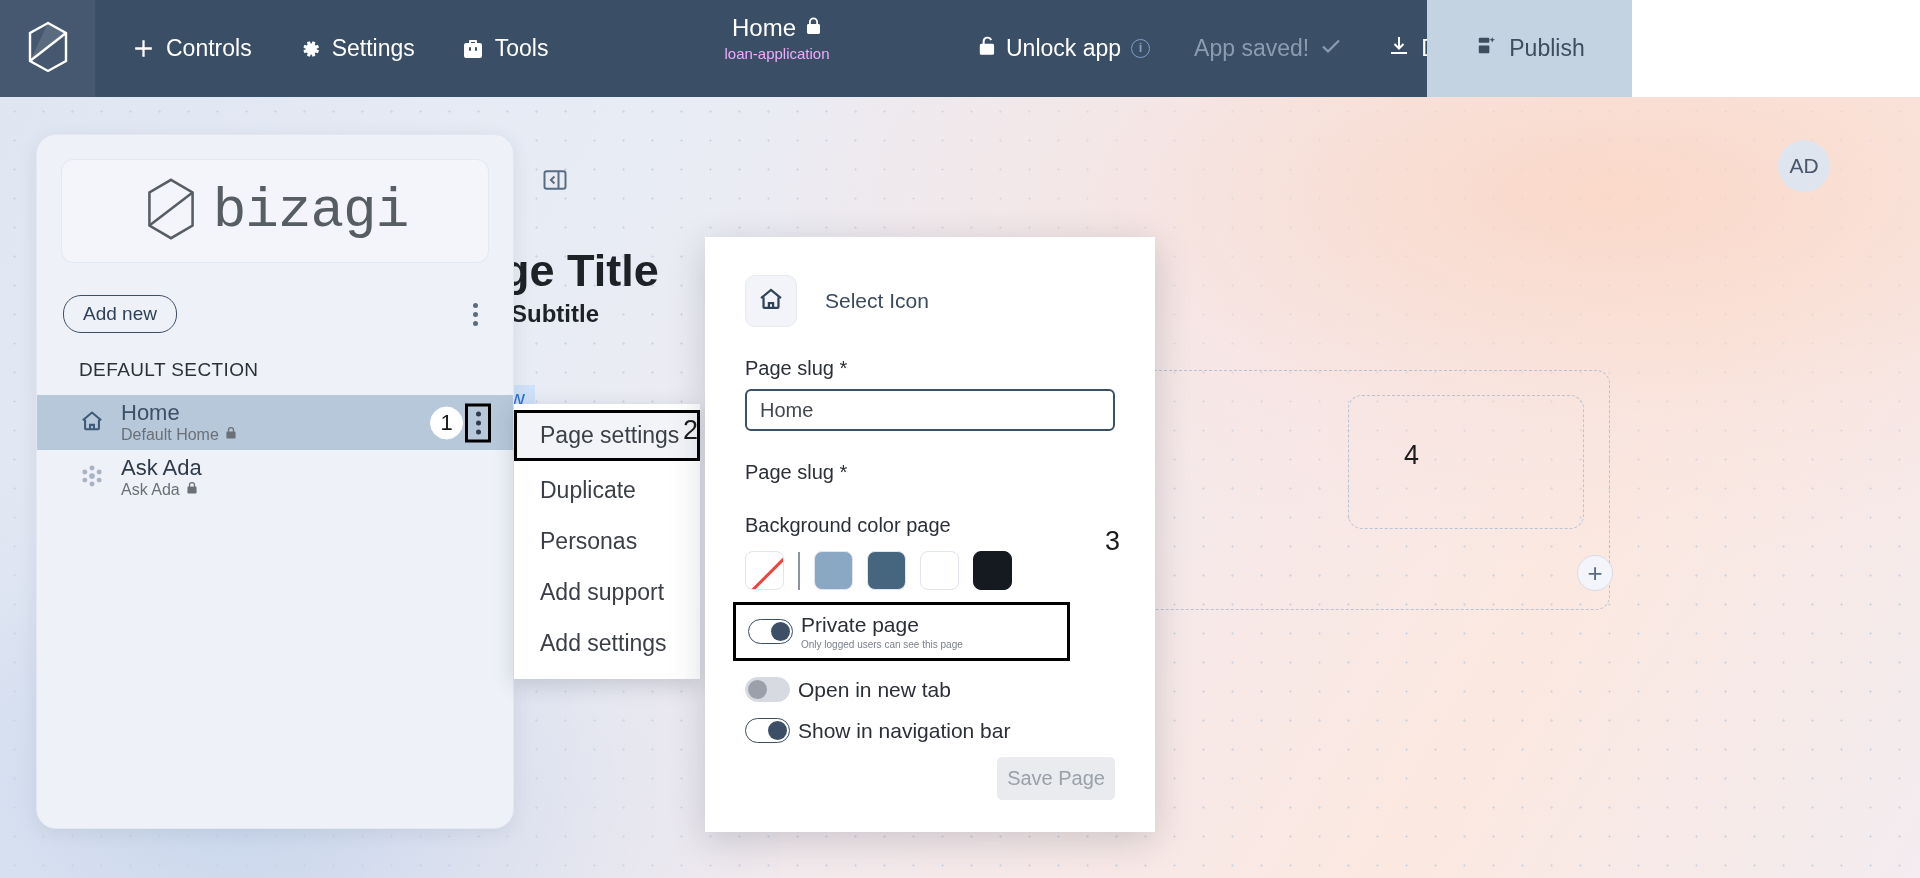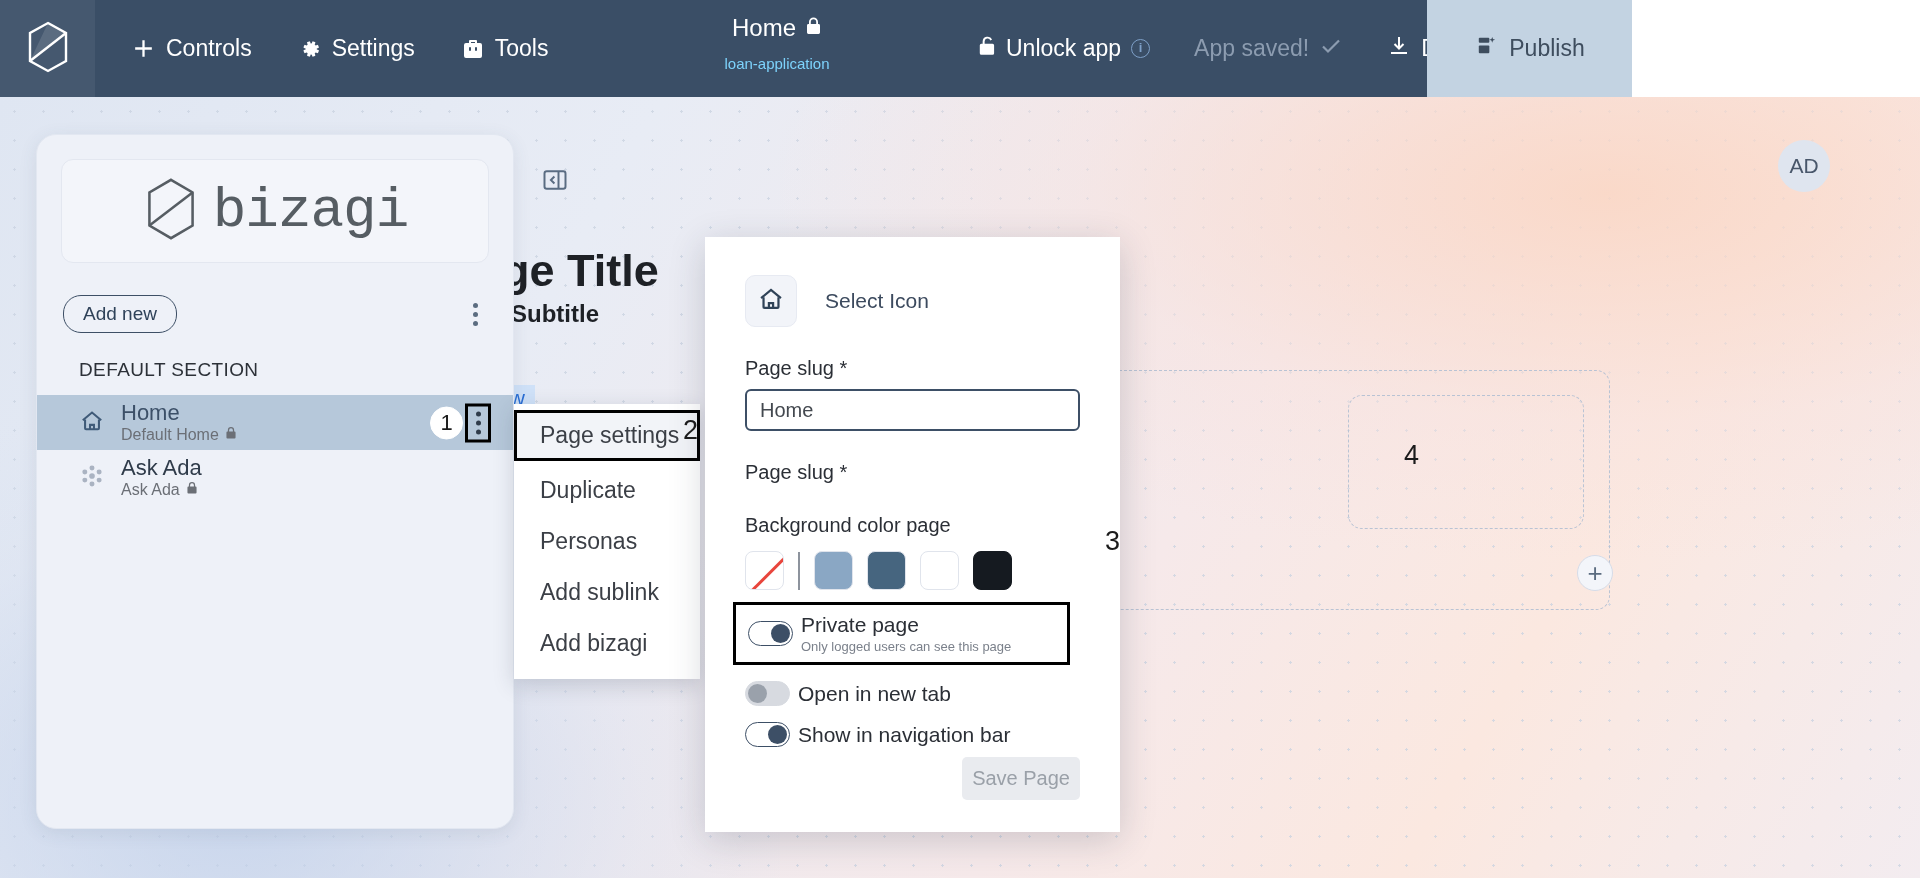--- a/index.html
+++ b/index.html
@@ -32,21 +32,21 @@
   .nav-item svg { display: block; }
   .page-ident {
     position: absolute; left: 677px; top: 14px;
     text-align: center; width: 200px;
     cursor: pointer;
   }
   .page-ident .pi-title {
     color: #ffffff; font-size: 24px; font-weight: 400;
     display: flex; align-items: center; justify-content: center; gap: 9px;
   }
-  .page-ident .pi-sub { color: #7dd3fc; font-size: 15px; margin-top: 13px; }
+  .page-ident .pi-sub { color: #f0abfc; font-size: 15px; margin-top: 3px; }
   .right-actions {
     position: absolute; left: 955px; top: 0; height: 97px;
     display: flex; align-items: center;
   }
   .ra-item {
     display: flex; align-items: center; gap: 10px;
     color: #ffffff; font-size: 23px; padding: 0 22px;
     cursor: pointer; white-space: nowrap;
   }
   .ra-item.muted { color: #8c9cb0; cursor: default; }
@@ -211,21 +211,21 @@
     position: relative; z-index: 3;
   }
   .ctx-badge-2 {
     position:absolute; left: 683px; top: 415px;
     font-size: 27px; color:#1b1b1b; z-index: 22;
   }
 
   
   .modal {
     position: absolute; left: 705px; top: 237px;
-    width: 415px; height: 595px;
+    width: 450px; height: 595px;
     background: #ffffff;
     box-shadow: 0 8px 34px rgba(40,50,70,.20);
     z-index: 30; padding: 30px 40px;
   }
   .icon-pick-row { display:flex; align-items:center; gap: 28px; margin-top: 8px; }
   .icon-pick-box {
     width: 52px; height: 52px; border-radius: 10px;
     background: #f2f4f9; border: 1px solid #e7eaf2;
     display:flex; align-items:center; justify-content:center;
   }
@@ -262,21 +262,21 @@
     position:absolute; right: 2px; top: 2px;
     width: 19px; height: 19px; border-radius: 50%; background: #3d4f66;
   }
   .toggle.off { background: #d7dae0; border: 1.6px solid #d7dae0; }
   .toggle.off .knob {
     position:absolute; left: 2px; top: 2px;
     width: 19px; height: 19px; border-radius: 50%; background: #9aa1ab;
   }
   .toggle-texts { display:flex; flex-direction:column; }
   .toggle-label { font-size: 21px; color: #2b2f36; }
-  .toggle-hint { font-size: 13px; color: #7b818b; margin-top: 2px; text-align: right; }
+  .toggle-hint { font-size: 10px; color: #7b818b; margin-top: 2px; text-align: right; }
   .private-highlight {
     border: 3px solid #000; padding: 8px 10px 8px 12px;
     margin-left: -12px; margin-top: 12px; width: 337px;
   }
   .private-highlight .toggle-row { margin-top: 0; }
   .badge-3 {
     position: absolute; left: 400px; top: 289px;
     font-size: 27px; color:#1b1b1b;
   }
   .save-btn {
@@ -497,22 +497,22 @@
         </span>
       </div>
     </div>
   </div>
 </div>
 
 <div class="ctx-menu">
   <div class="ctx-item highlighted">Page settings</div>
   <div class="ctx-item">Duplicate</div>
   <div class="ctx-item">Personas</div>
-  <div class="ctx-item">Add sublink</div>
-  <div class="ctx-item">Add bizagi</div>
+  <div class="ctx-item">Add support</div>
+  <div class="ctx-item">Add settings</div>
 </div>
 <div class="ctx-badge-2">2</div>
 
 <div class="modal">
 
   <div class="icon-pick-row">
     <div class="icon-pick-box">
       <span>
         <svg width="28" height="28" viewBox="0 0 24 24" stroke="#2f4257" stroke-width="1.9" fill="none">
             <path d="M3.5 11.3L12 4.2l8.5 7.1"></path>

